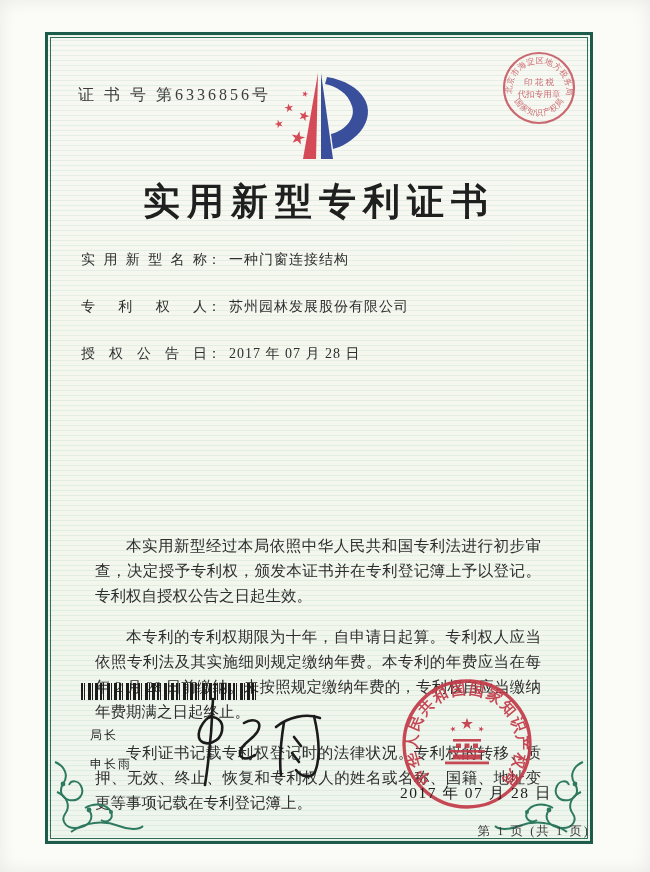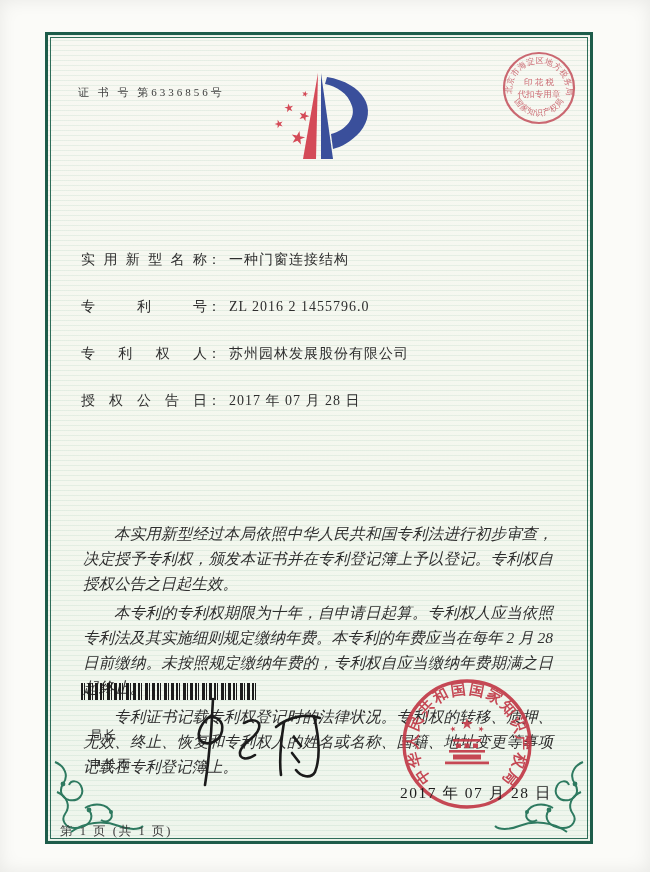--- a/index.html
+++ b/index.html
@@ -23,21 +23,21 @@
       repeating-linear-gradient(0deg, rgba(110,175,145,0.13) 0 1px, rgba(255,255,255,0) 1px 5px),
       linear-gradient(180deg,#f8f8f2 0%, #f4f7ee 55%, #eef5ec 100%);
   }
   .frame-inner{
     position:absolute;inset:2px;
     border:1px solid #2e6d59;
     pointer-events:none;
   }
   .cert-no{
     position:absolute;left:30px;top:50px;
-    font-size:11px;color:#3c3c3c;letter-spacing:3px;
+    font-size:16px;color:#3c3c3c;letter-spacing:3px;
   }
   .tax-stamp{position:absolute;left:452px;top:14px;width:78px;height:78px;opacity:.8;}
   .logo{position:absolute;left:205px;top:26px;width:140px;height:108px;}
   .title{
     position:absolute;left:0;top:142px;width:100%;
     text-align:center;font-size:37px;font-weight:bold;color:#1f1f1f;
     letter-spacing:7px;
   }
   .fields{position:absolute;left:33px;top:216px;width:470px;}
   .field-row{height:47px;font-size:14px;color:#2e2e2e;white-space:nowrap;}
@@ -46,21 +46,21 @@
     text-align:justify;text-align-last:justify;
     vertical-align:top;
   }
   .field-colon{display:inline-block;margin-right:8px;}
   .field-value{letter-spacing:1px;}
   .paragraphs{
     position:absolute;left:31px;top:482px;width:478px;
     font-size:15.5px;line-height:25px;color:#2e2e2e;
     text-align:justify;
   }
-  .paragraphs p{margin:4px;text-indent:2em;font-style:italic;}
+  .paragraphs p{margin:16px;text-indent:2em;}
   .barcode{
     position:absolute;left:33px;top:648px;width:176px;height:17px;
     background:repeating-linear-gradient(90deg,
       #1c1c1c 0 2px, transparent 2px 3px,
       #1c1c1c 3px 4px, transparent 4px 7px,
       #1c1c1c 7px 10px, transparent 10px 11px,
       #1c1c1c 11px 12px, transparent 12px 14px,
       #1c1c1c 14px 17px, transparent 17px 19px);
   }
   .officer{position:absolute;left:42px;top:692px;font-size:12px;color:#222;}
@@ -68,22 +68,22 @@
   .signature{position:absolute;left:120px;top:658px;width:180px;height:100px;}
   .seal{position:absolute;left:352px;top:642px;width:134px;height:134px;opacity:.92;}
   .issue-date{
     position:absolute;left:352px;top:748px;width:180px;
     font-size:15.5px;color:#1d1d1d;letter-spacing:1.5px;z-index:5;
   }
   .flourish{position:absolute;bottom:4px;width:95px;height:95px;}
   .flourish.left{left:3px;}
   .flourish.right{right:3px;transform:scaleX(-1);}
   .footer{
-    position:absolute;left:12px;top:788px;width:100%;
-    text-align:left;font-size:12.5px;color:#3a3a3a;letter-spacing:2px;
+    position:absolute;left:0;top:788px;width:100%;
+    text-align:right;font-size:12.5px;color:#3a3a3a;letter-spacing:2px;
   }
   .seal-ring-text{fill:#c23a48;font-family:"Liberation Serif",serif;font-weight:bold;}
   .stamp-text{fill:#c04552;font-family:"Liberation Serif",serif;}
 </style>
 </head>
 <body>
 
 <div class="page">
   <div class="frame">
     <div class="frame-inner"></div>
@@ -115,27 +115,25 @@
         <use href="#star" transform="translate(36,47) scale(4.6) rotate(-10)"></use>
         <use href="#star" transform="translate(51,55) scale(5.4) rotate(20)"></use>
         <use href="#star" transform="translate(26,63) scale(4.4) rotate(-18)"></use>
         <use href="#star" transform="translate(45,77) scale(7.2) rotate(12)"></use>
       </g>
       <polygon points="65,12 63,98 50,98" fill="#d44a57"></polygon>
       <polygon points="68,12 80,98 68,98" fill="#3a4f9b"></polygon>
       <path d="M74,16 C110,22 126,48 107,71 C98,81 88,86 80,88 L78,73 C93,69 103,57 99,45 C95,32 83,25 72,23 Z" fill="#3a4f9b"></path>
     </svg>
 
+    <div class="title">实用新型专利证书</div>
 
     <div class="fields">
       <div class="field-row">
         <span class="field-label">实用新型名称</span><span class="field-colon">：</span><span class="field-value">一种门窗连接结构</span>
-      </div>
-      <div class="field-row">
-        <span class="field-label">专利号</span><span class="field-colon">：</span><span class="field-value">ZL 2016 2 1455796.0</span>
       </div>
       <div class="field-row">
         <span class="field-label">专利权人</span><span class="field-colon">：</span><span class="field-value">苏州园林发展股份有限公司</span>
       </div>
       <div class="field-row">
         <span class="field-label">授权公告日</span><span class="field-colon">：</span><span class="field-value">2017 年 07 月 28 日</span>
       </div>
     </div>
 
     <div class="paragraphs">

